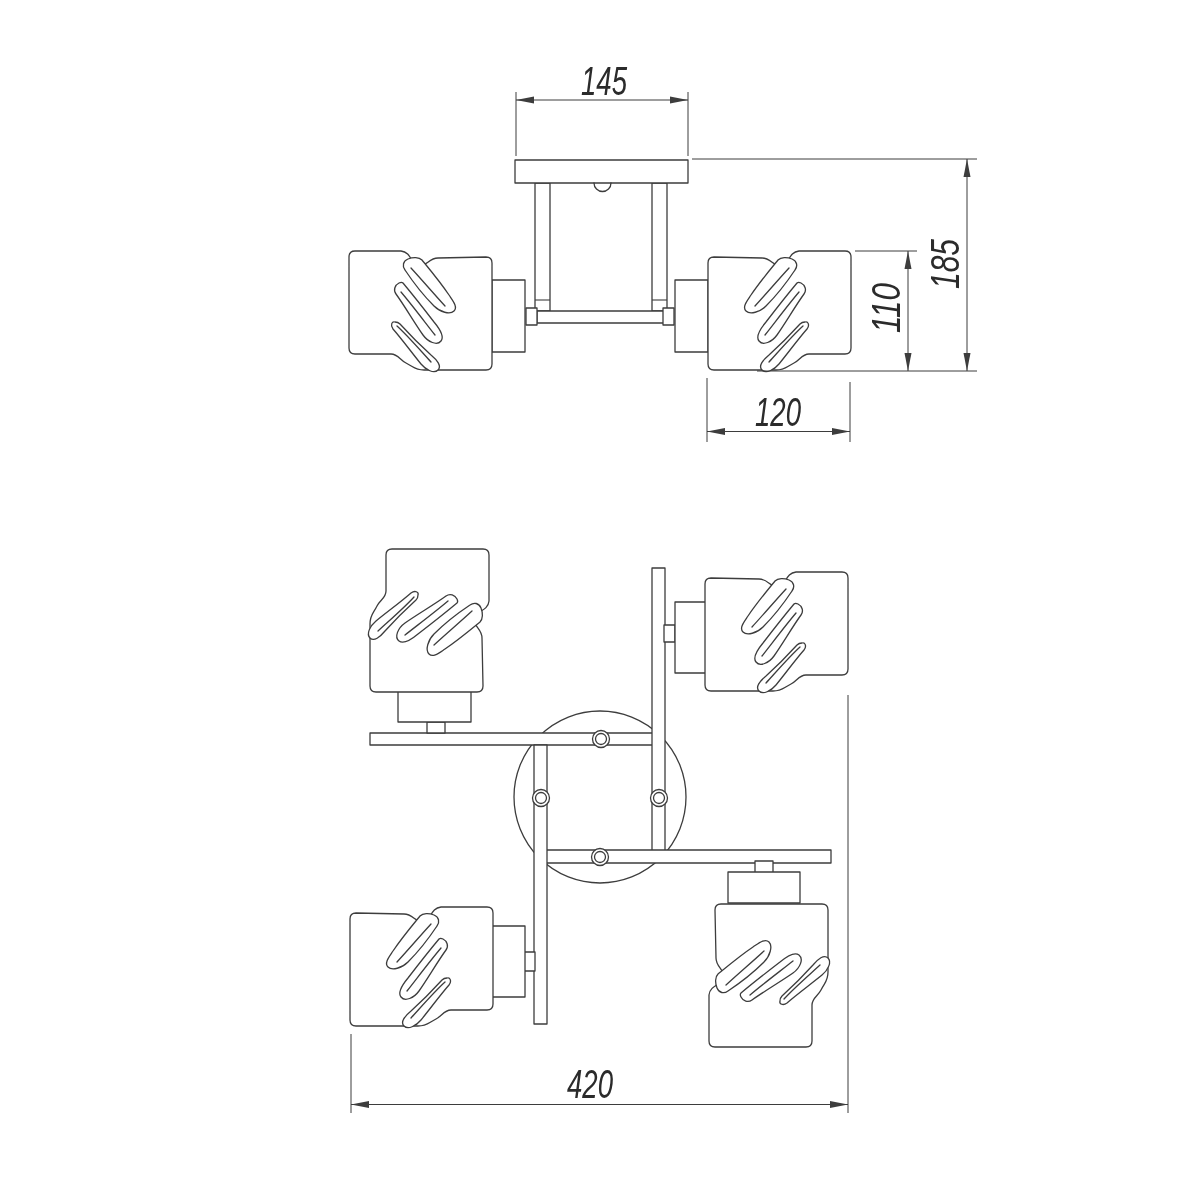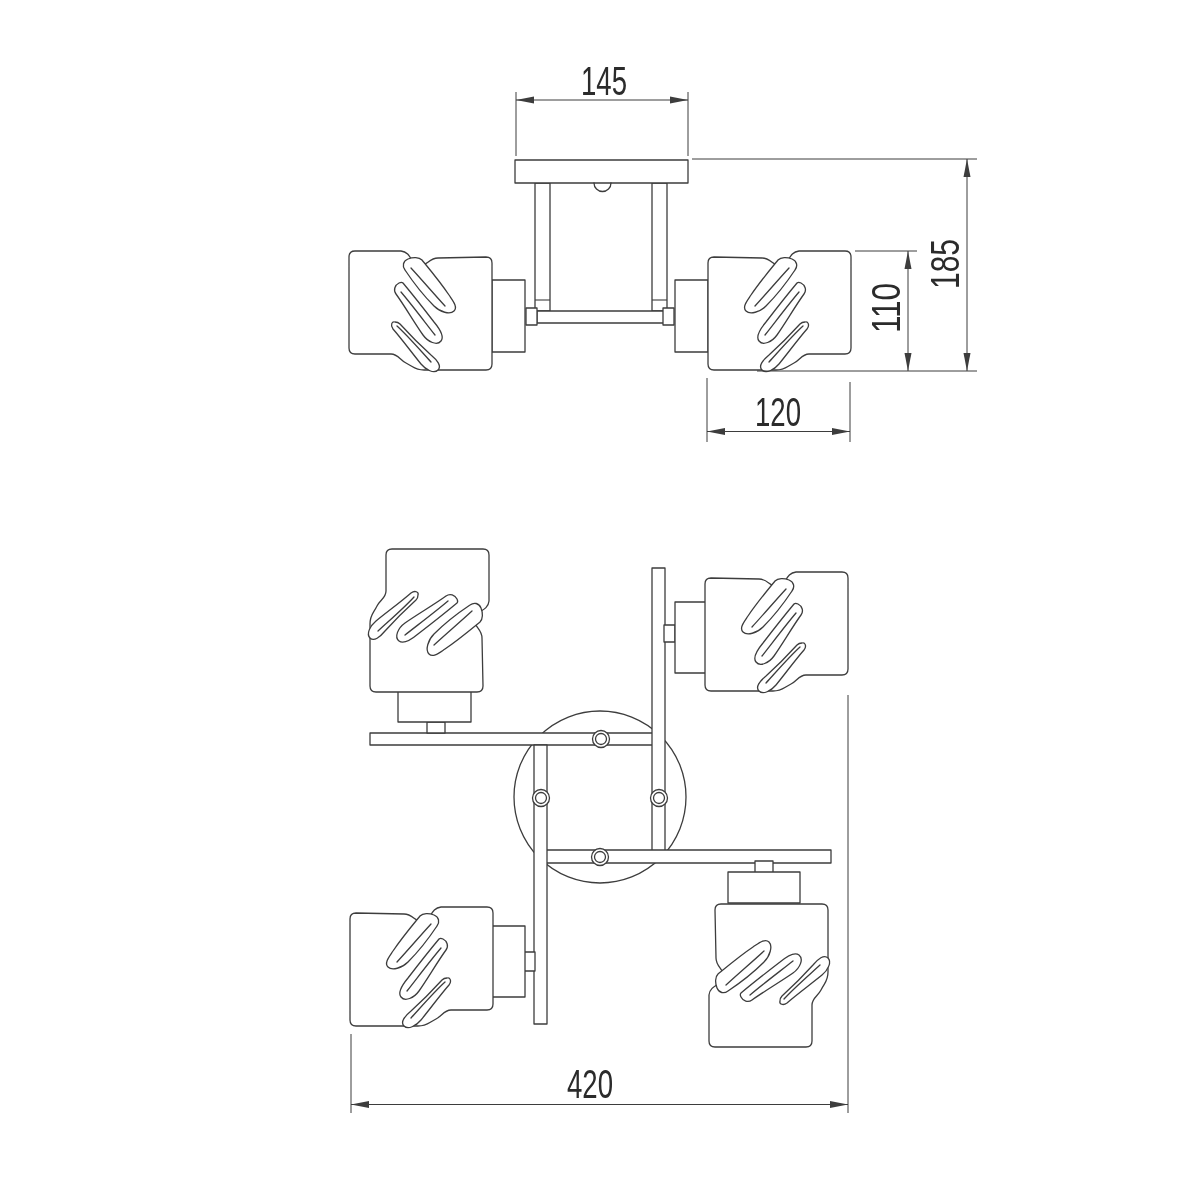--- a/index.html
+++ b/index.html
@@ -1,16 +1,16 @@
 <!DOCTYPE html>
 <html><head>
 <meta charset="utf-8">
 <style>
   html,body{margin:0;padding:0;background:#ffffff;}
-  .page{width:1184px;height:1200px;background:#ffffff;position:relative;overflow:hidden;}
+  .page{width:1184px;height:1200px;background:#ffffff;position:relative;overflow:hidden;font-style:italic;}
   svg{display:block;}
   .wh{fill:#ffffff;stroke:#3d3d3d;stroke-width:1.3;stroke-linejoin:round;}
   .ln{fill:none;stroke:#3d3d3d;stroke-width:1.3;stroke-linejoin:round;stroke-linecap:round;}
   .thin{fill:none;stroke:#3d3d3d;stroke-width:1.1;}
   .dim{fill:none;stroke:#3d3d3d;stroke-width:1;}
   .arr{fill:#3d3d3d;stroke:none;}
   .dimtxt{font-family:"Liberation Sans",sans-serif;font-size:40px;fill:#2b2b2b;}
 </style>
 </head>
 <body>

